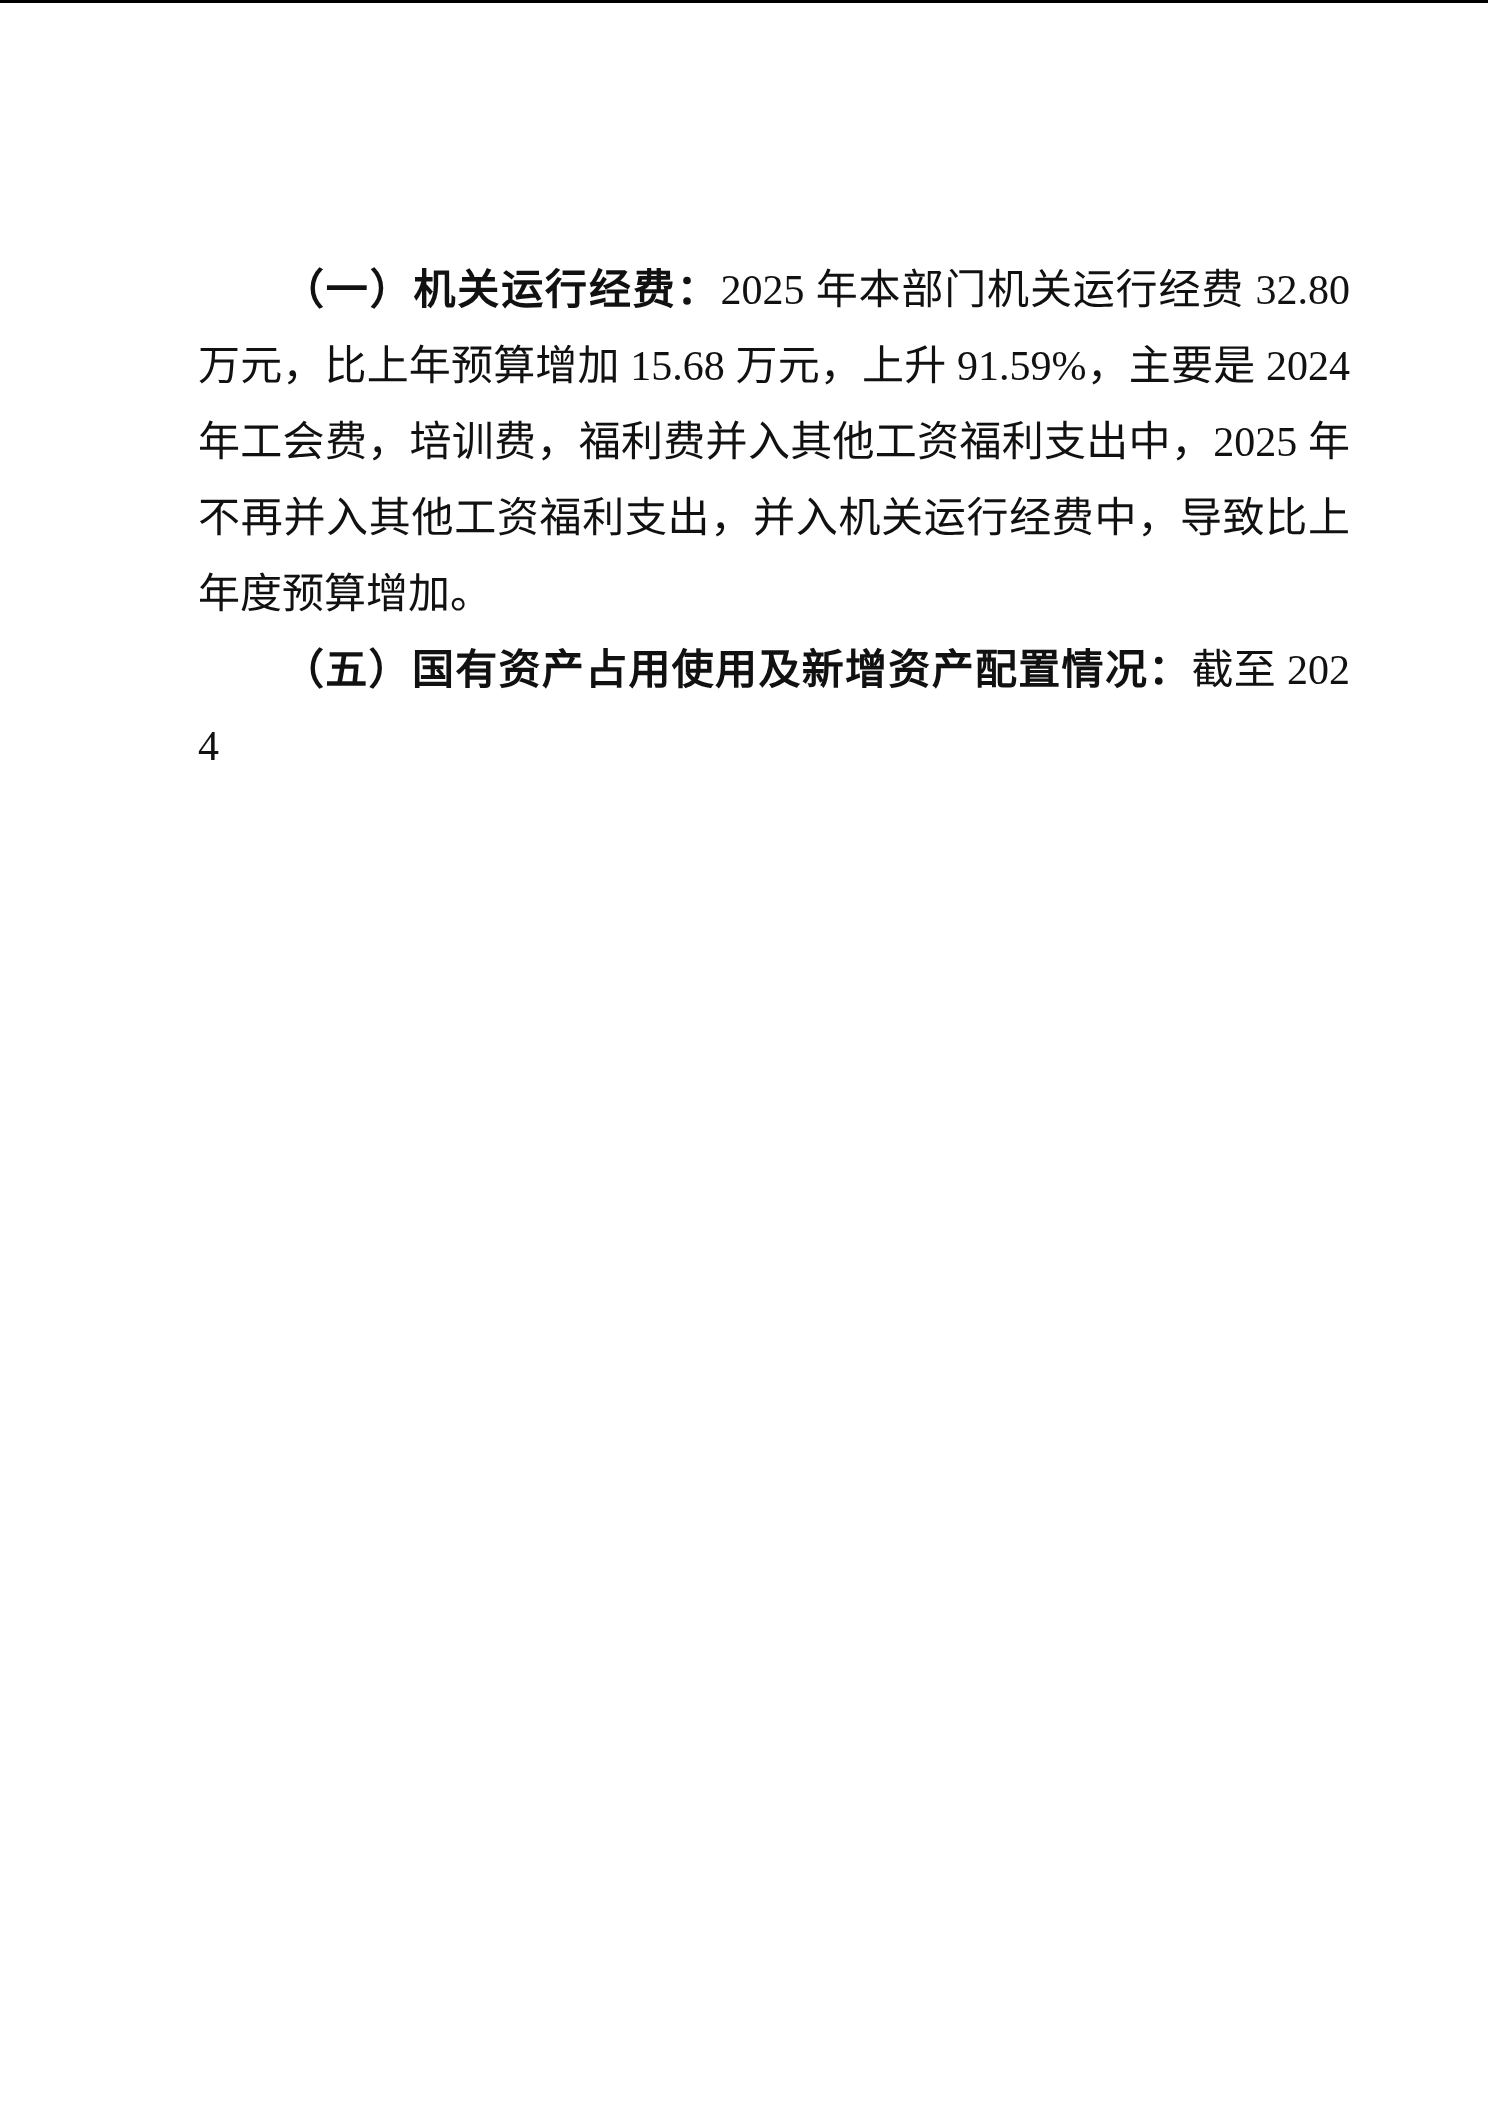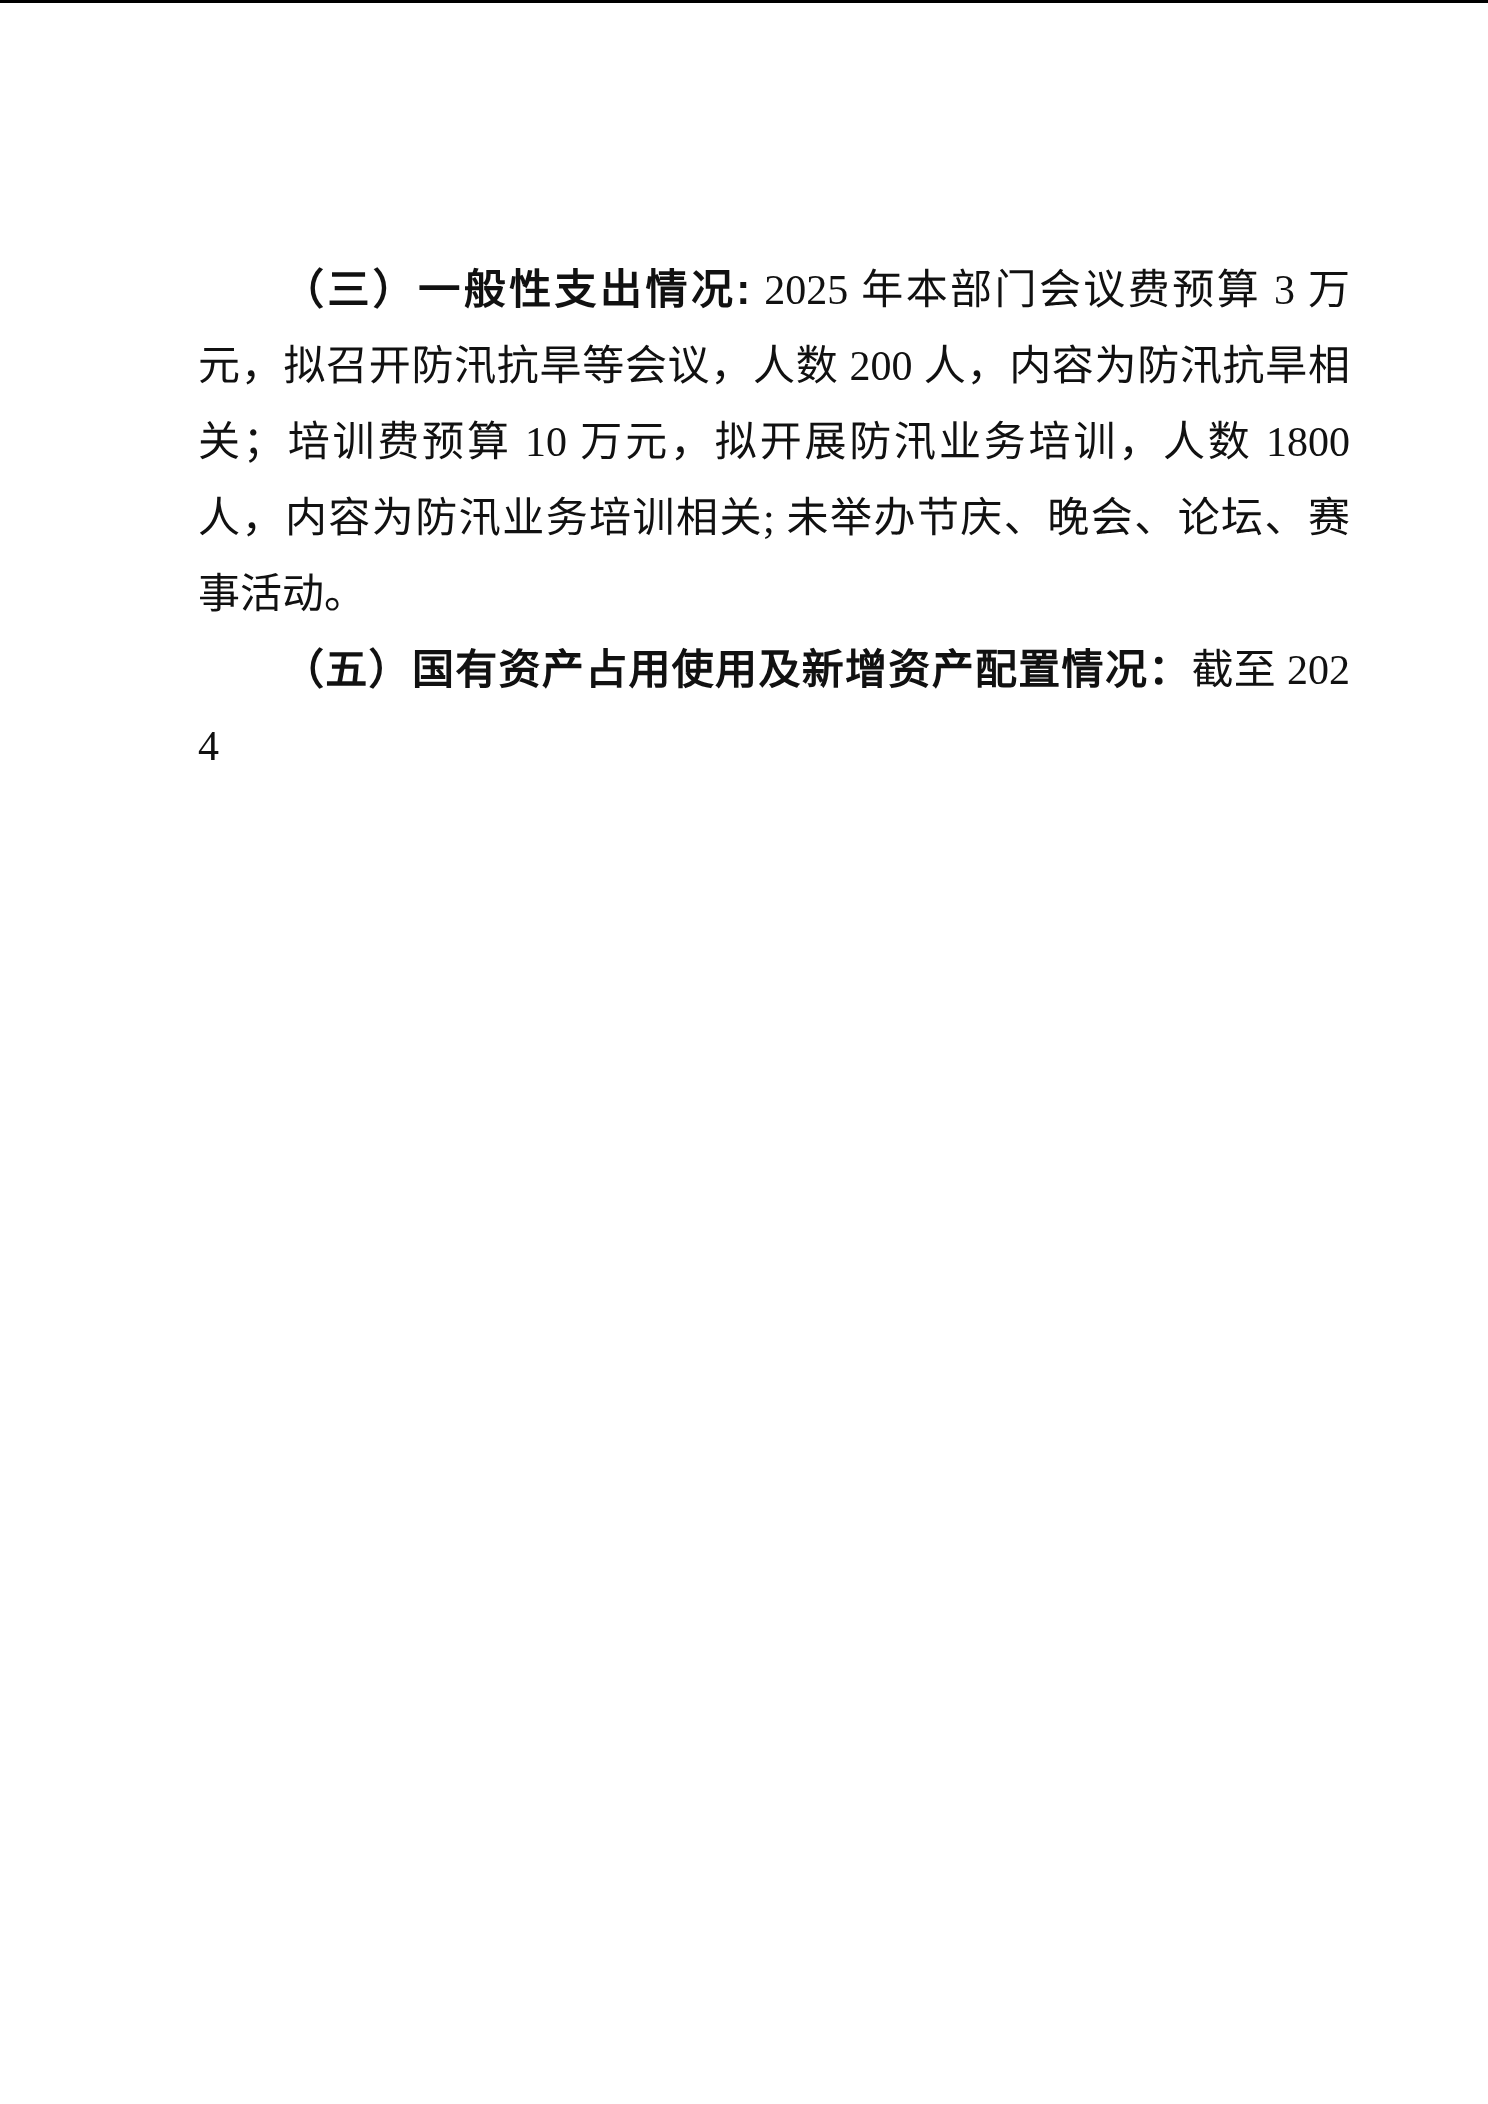--- a/index.html
+++ b/index.html
@@ -50,21 +50,21 @@
   }
 </style>
 </head>
 <body>
 
 <div class="page" style="background: rgb(255, 255, 255);">
   <div class="top-edge" style="background: rgb(0, 0, 0);"></div>
 
   <div class="content" style="color: rgb(17, 17, 17);">
 
+    <p class="para"><b class="lead">（一）机关运行经费：</b><span class="body-text">2025 年本部门机关运行经费 32.80 万元，比上年预算增加 15.68 万元，上升 91.59%，主要是 2024 年工会费，培训费，福利费并入其他工资福利支出中，2025 年不再并入其他工资福利支出，并入机关运行经费中，导致比上年度预算增加。</span></p>
 
 
-    <p class="para"><b class="lead">（三）一般性支出情况:</b><span class="body-text"> 2025 年本部门会议费预算 3 万元，拟召开防汛抗旱等会议，人数 200 人，内容为防汛抗旱相关；培训费预算 10 万元，拟开展防汛业务培训，人数 1800 人，内容为防汛业务培训相关; 未举办节庆、晚会、论坛、赛事活动。</span></p>
 
 
     <p class="para"><b class="lead">（五）国有资产占用使用及新增资产配置情况：</b><span class="body-text">截至 2024</span></p>
 
   </div>
 </div>
 
 </body></html>

